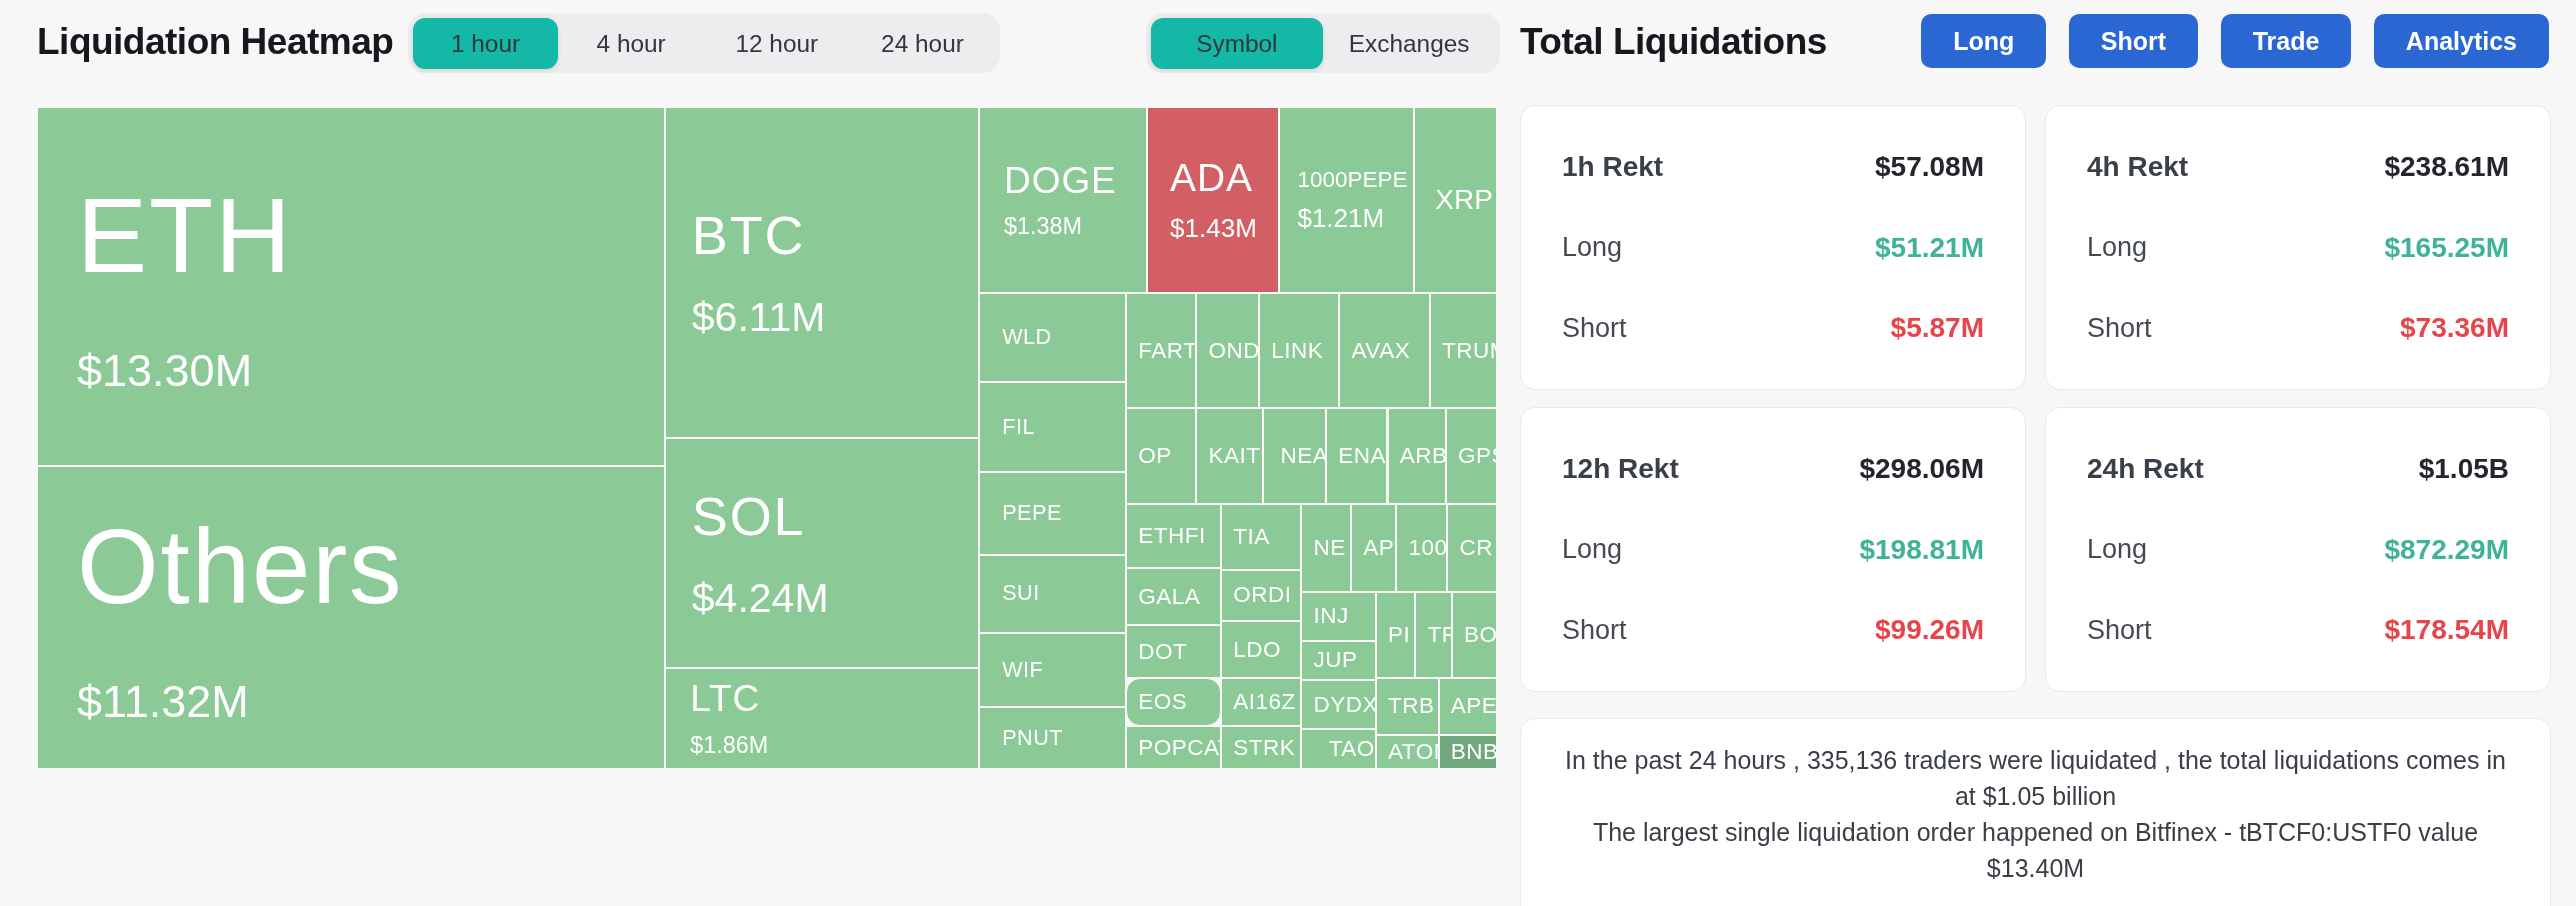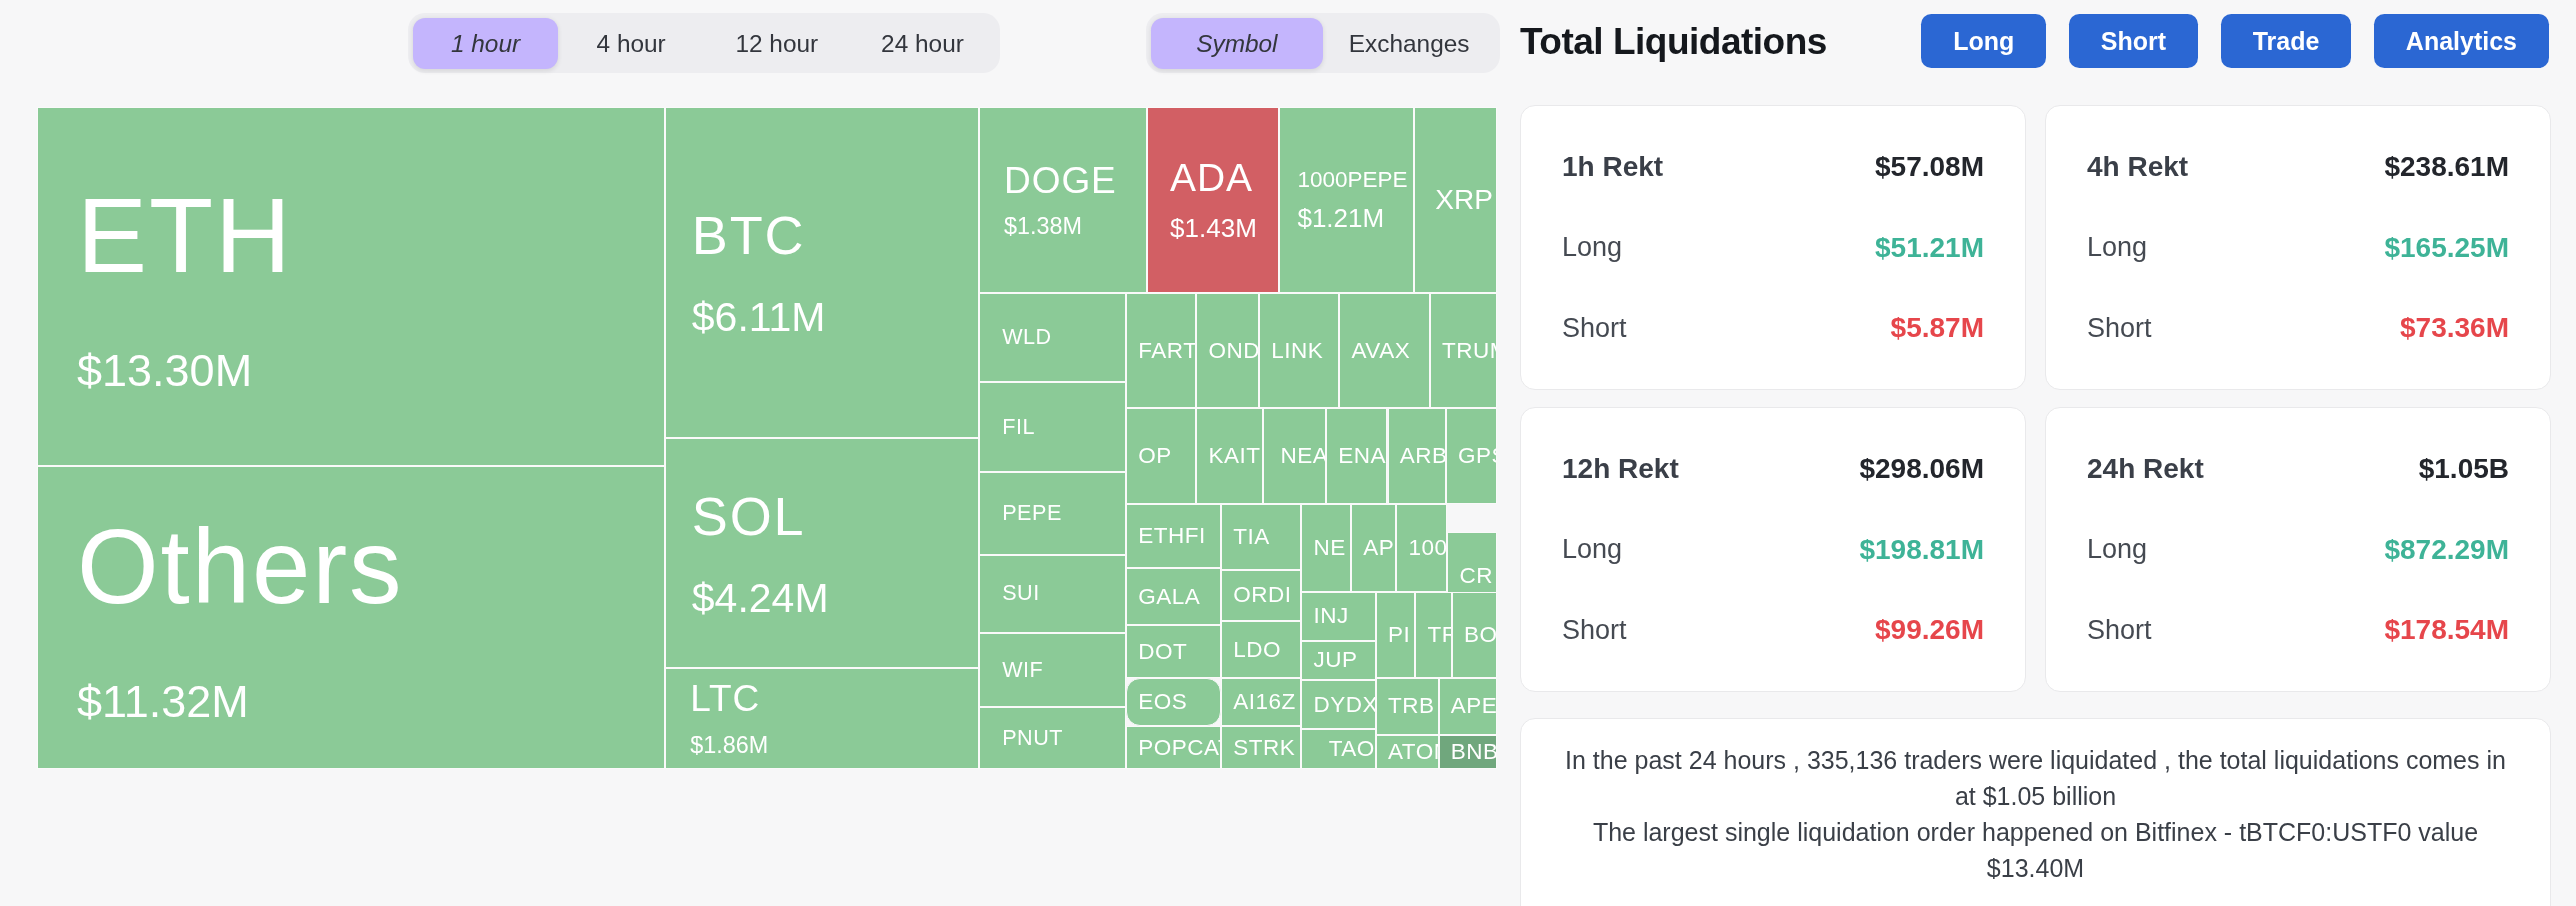--- a/index.html
+++ b/index.html
@@ -6,21 +6,21 @@
   .page{position:relative;width:2576px;height:906px;background:#f7f7f8;overflow:hidden;}
 
   
   .header{position:absolute;left:0;top:0;width:2576px;height:103px;}
   .page-title{position:absolute;left:37px;top:20.6px;font-size:37px;font-weight:700;color:#15181d;letter-spacing:-0.5px;}
   .panel-title{position:absolute;left:1520px;top:20.6px;font-size:37px;font-weight:700;color:#15181d;letter-spacing:-0.5px;}
   .seg-group{position:absolute;top:13px;height:60px;background:#ededf0;border-radius:17px;display:flex;align-items:center;padding:0 4.7px;box-sizing:border-box;}
   .seg-time{left:408px;width:592px;}
   .seg-view{left:1146px;width:354px;}
   .seg{flex:1;text-align:center;font-size:24.4px;color:#33363d;height:51px;line-height:51px;border-radius:12.2px;cursor:pointer;padding:0 24.4px;white-space:nowrap;}
-  .seg.active{background:#c4b5fd;box-shadow:0 1.9px 5.6px rgba(0,0,0,0.10);font-style:italic;}
+  .seg.active{background:#14b8a6;box-shadow:0 1.9px 5.6px rgba(0,0,0,0.10);}
   .actions{position:absolute;right:27px;top:14px;display:flex;gap:22.5px;}
   .action-btn{background:#2b67d3;color:#fff;border:none;border-radius:10.3px;height:54px;padding:0 32px;font-size:25px;font-weight:700;font-family:"Liberation Sans",sans-serif;cursor:pointer;}
 
   
   .treemap{position:absolute;left:37px;top:107px;width:1460px;height:662px;overflow:hidden;}
   .cell{position:absolute;box-sizing:border-box;border:1.9px solid #fafafa;overflow:hidden;display:flex;flex-direction:column;justify-content:center;color:#fff;cursor:pointer;}
   .cell .sym,.cell .val{display:block;white-space:nowrap;line-height:1.15;}
   .c-green{background:#8bca97;}
   .c-red{background:#d25f64;}
   .c-dark{background:#70a77d;}
@@ -59,20 +59,21 @@
   .amt.short{color:#e6464b;}
   .info{margin-top:26px;background:#fff;border:1.9px solid #e9e9eb;border-radius:15px;box-sizing:border-box;height:204px;padding:22.5px 39px;font-size:25px;line-height:36px;color:#3a3f47;text-align:center;}
   .info p{margin:0;}
 </style>
 </head>
 <body>
 
 <div class="page">
 
   <div class="header">
+    <div class="page-title">Liquidation Heatmap</div>
 
     <div class="seg-group seg-time">
       <div class="seg active">1 hour</div>
       <div class="seg">4 hour</div>
       <div class="seg">12 hour</div>
       <div class="seg">24 hour</div>
     </div>
 
     <div class="seg-group seg-view">
       <div class="seg active">Symbol</div>
@@ -184,21 +185,21 @@
       </div>
       <div class="cell c-green t-cell" style="left: 86.6%; top: 59.9%; width: 3.4%; height: 13.4%;">
         <span class="sym">NE</span>
       </div>
       <div class="cell c-green t-cell" style="left: 90%; top: 59.9%; width: 3.1%; height: 13.4%;">
         <span class="sym">AP</span>
       </div>
       <div class="cell c-green t-cell" style="left: 93.1%; top: 59.9%; width: 3.5%; height: 13.4%;">
         <span class="sym">100</span>
       </div>
-      <div class="cell c-green t-cell" style="left: 96.6%; top: 59.9%; width: 3.4%; height: 13.4%; margin-top: 28px;">
+      <div class="cell c-green t-cell" style="left: 96.6%; top: 59.9%; width: 3.4%; height: 13.4%;">
         <span class="sym">CR</span>
       </div>
       <div class="cell c-green t-cell" style="left: 74.6%; top: 69.6%; width: 6.5%; height: 8.7%;">
         <span class="sym">GALA</span>
       </div>
       <div class="cell c-green t-cell" style="left: 81.1%; top: 69.9%; width: 5.5%; height: 7.7%;">
         <span class="sym">ORDI</span>
       </div>
       <div class="cell c-green t-cell" style="left: 86.6%; top: 73.3%; width: 5.1%; height: 7.3%;">
         <span class="sym">INJ</span>

